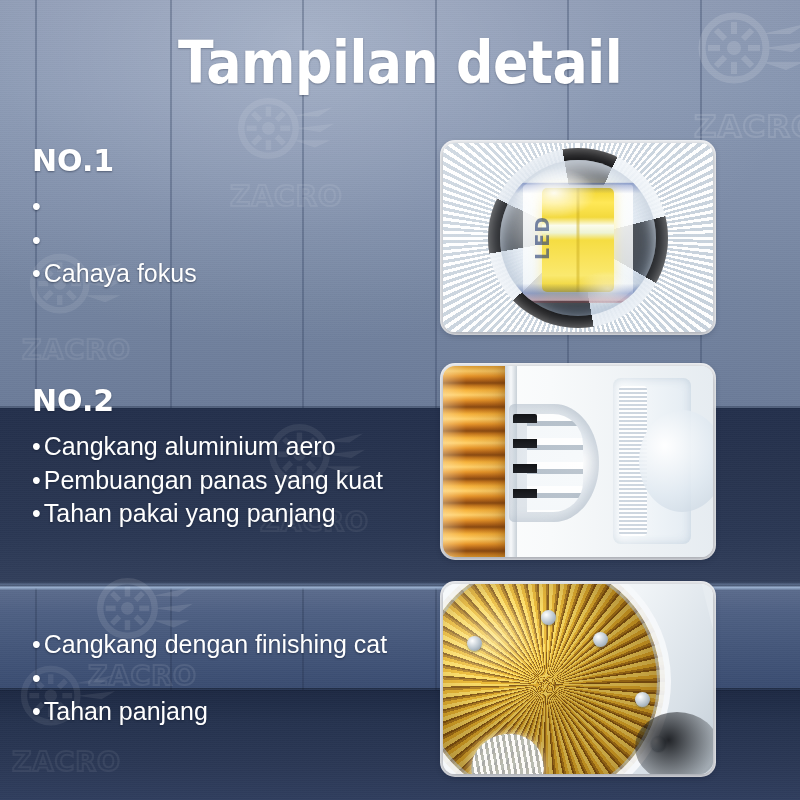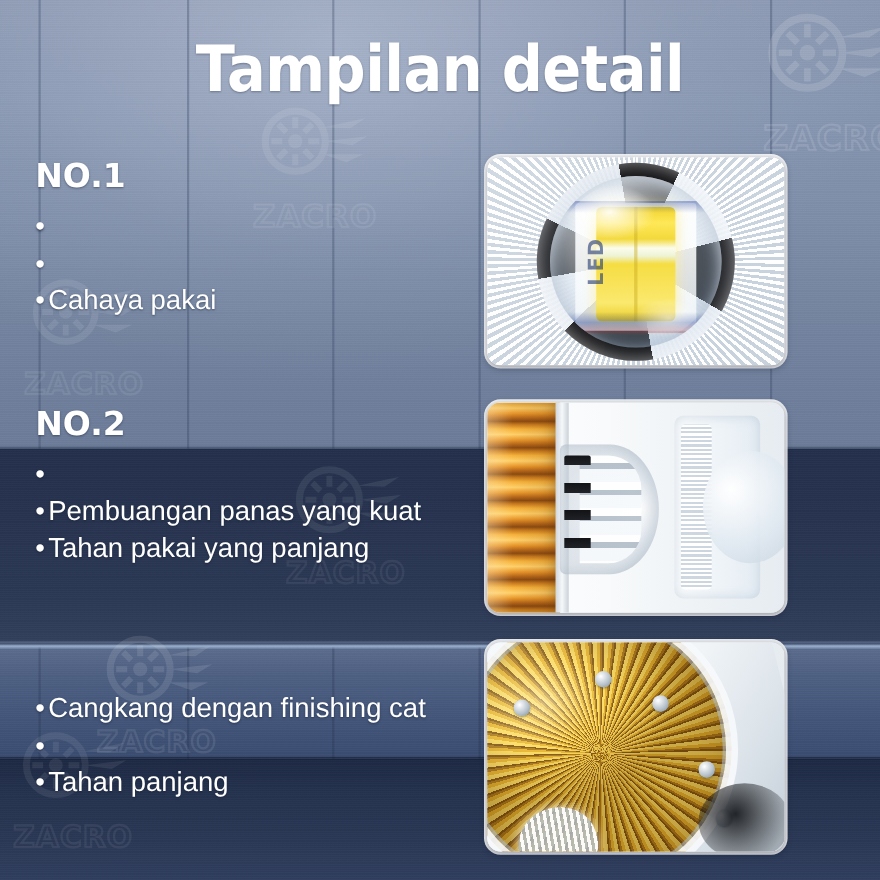--- a/index.html
+++ b/index.html
@@ -132,21 +132,21 @@
     white-space:nowrap;
   }
   .dot {
     display:inline-block;
     margin-right:3px;
     font-size:25px;
     line-height:1.34;
   }
 
   #sec1 { top:146px; }
-  #sec2 { top:371px; }
+  #sec2 { top:386px; }
   #sec3 { top:614px; }
 
   
   .card {
     position:absolute;
     left:443px;
     width:270px;
     border-radius:12px;
     overflow:hidden;
     background:#f4f6f8;
@@ -569,30 +569,31 @@
     <div class="sec-no">NO.1</div>
     <div class="bullets">
       <div class="bullet">
         <span class="dot">•</span>
       </div>
       <div class="bullet">
         <span class="dot">•</span>
       </div>
       <div class="bullet">
         <span class="dot">•</span>
-        <span>Cahaya pakai</span>
+        <span>Cahaya fokus</span>
       </div>
     </div>
   </div>
 
   <div class="section" id="sec2">
     <div class="sec-no">NO.2</div>
     <div class="bullets">
       <div class="bullet">
         <span class="dot">•</span>
+        <span>Cangkang aluminium aero</span>
       </div>
       <div class="bullet">
         <span class="dot">•</span>
         <span>Pembuangan panas yang kuat</span>
       </div>
       <div class="bullet">
         <span class="dot">•</span>
         <span>Tahan pakai yang panjang</span>
       </div>
     </div>

